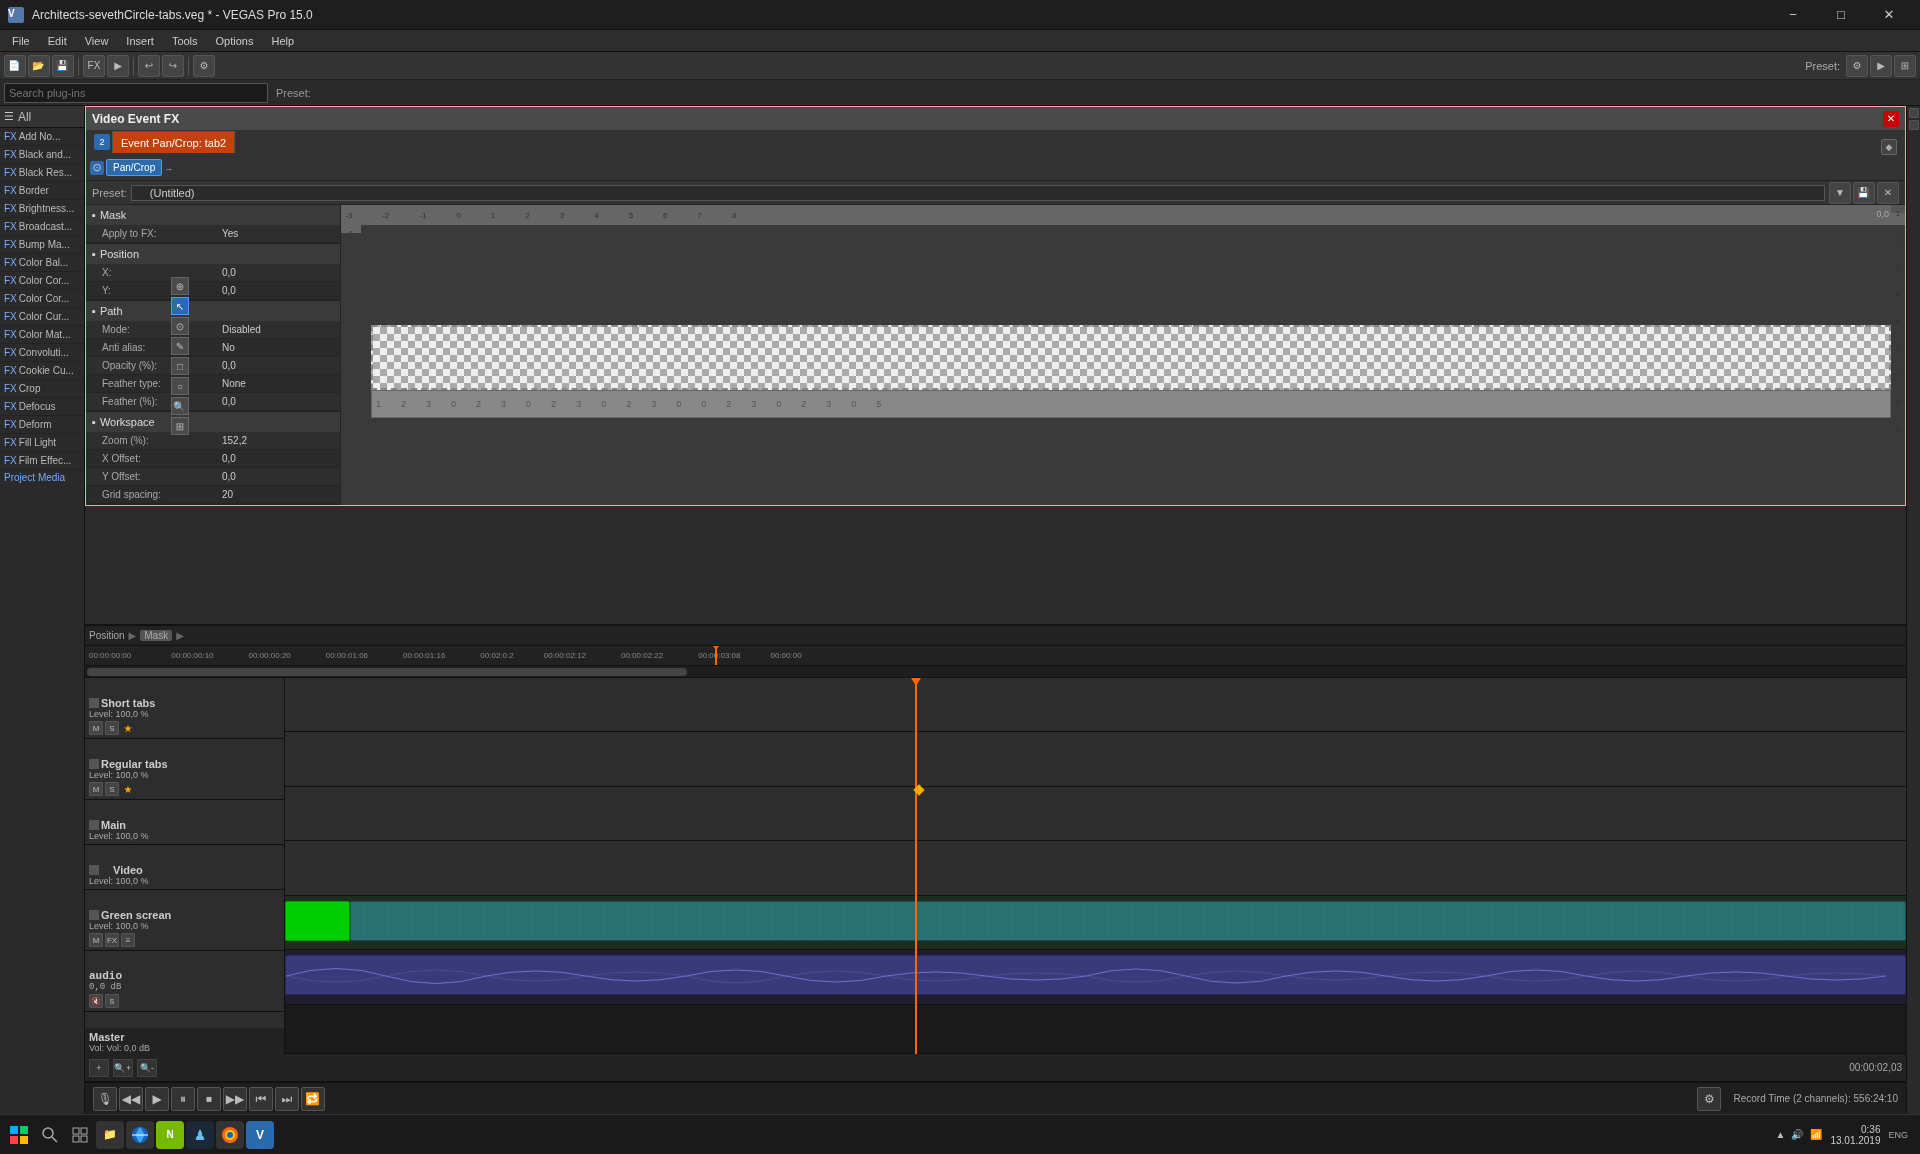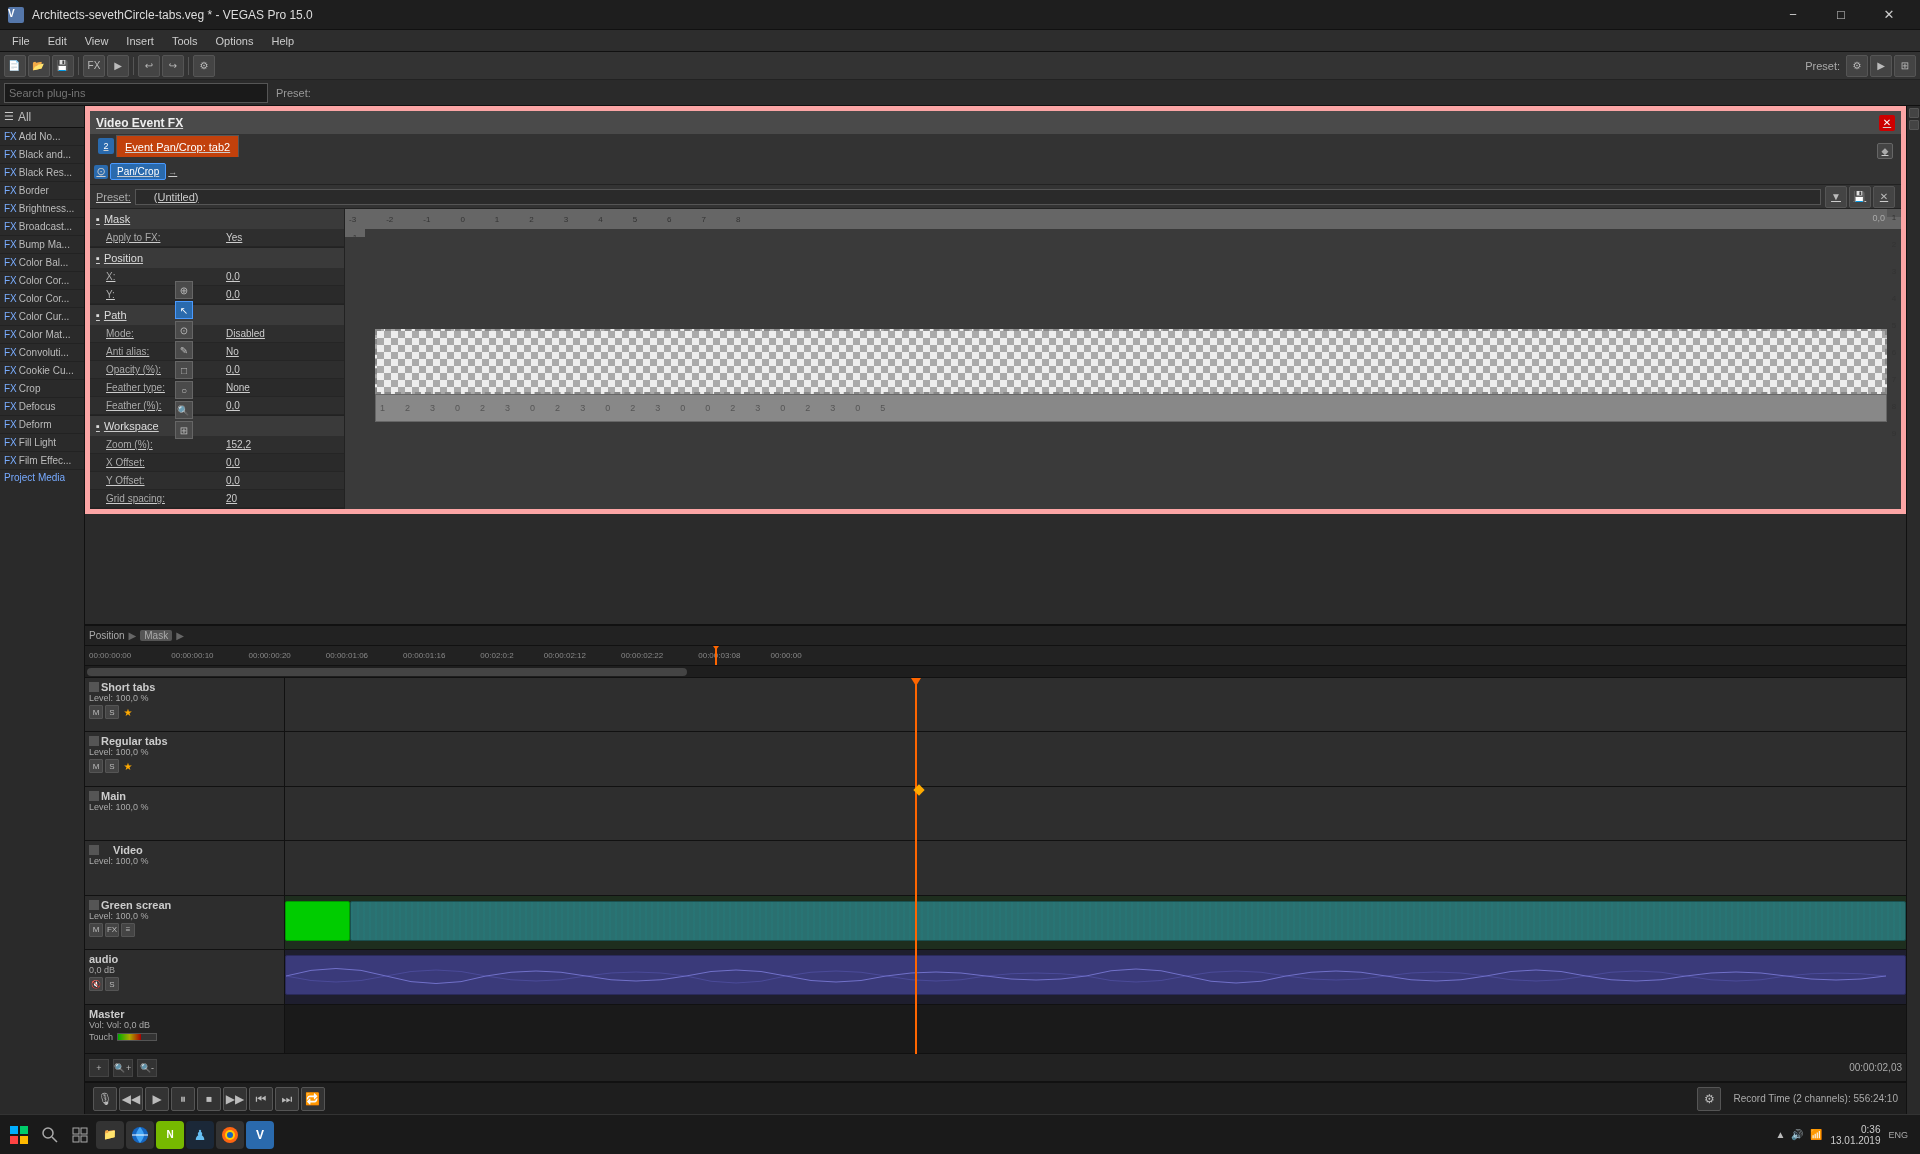--- a/index.html
+++ b/index.html
@@ -142,27 +142,26 @@
       border-bottom: 1px solid #222;
     }
     .plugin-item .fx-label {
       color: #7aadff;
       margin-right: 2px;
     }
 
     
     .vefx-panel {
       background: #3a3a3a;
-      border: 5px solid #fca5a5;
+      border: 1px solid #fca5a5;
       position: absolute;
       top: 0;
       left: 85px;
       width: 1290px;
       z-index: 10;
-      text-decoration: underline;
     }
     .vefx-titlebar {
       height: 24px;
       background: #4a4a4a;
       display: flex;
       align-items: center;
       padding: 0 6px;
       border-bottom: 1px solid #333;
     }
     .vefx-title {
@@ -298,20 +297,21 @@
       background: #2d2d2d;
       border-right: 1px solid #111;
       display: flex;
       flex-direction: column;
     }
 
     .track-header {
       border-bottom: 1px solid #111;
       background: #2d2d2d;
       padding: 2px 4px;
+      margin-top: 16px;
     }
     .track-name {
       font-size: 11px;
       color: #ccc;
       font-weight: bold;
     }
     .track-level {
       font-size: 9px;
       color: #aaa;
     }
@@ -854,21 +854,21 @@
               <span class="track-name">Green screan</span>
             </div>
             <div class="track-level">Level: 100,0 %</div>
             <div class="track-controls">
               <div class="track-ctrl-btn">M</div>
               <div class="track-ctrl-btn">FX</div>
               <div class="track-ctrl-btn">≡</div>
             </div>
           </div>
 
-          <div class="track-header" style="height:55px;padding:3px 4px;background:#2d2d2d;border-bottom:1px solid #111;">
+          <div class="track-header" style="height:55px;padding:3px 4px;background:#2d2d2d;border-bottom:1px solid #111;font-family:Liberation Mono, monospace;">
             <div style="display:flex;align-items:center;gap:2px;">
               <span class="track-name">audio</span>
             </div>
             <div class="track-level">0,0 dB</div>
             <div class="track-controls">
               <div class="track-ctrl-btn">🔇</div>
               <div class="track-ctrl-btn">S</div>
             </div>
           </div>
 

